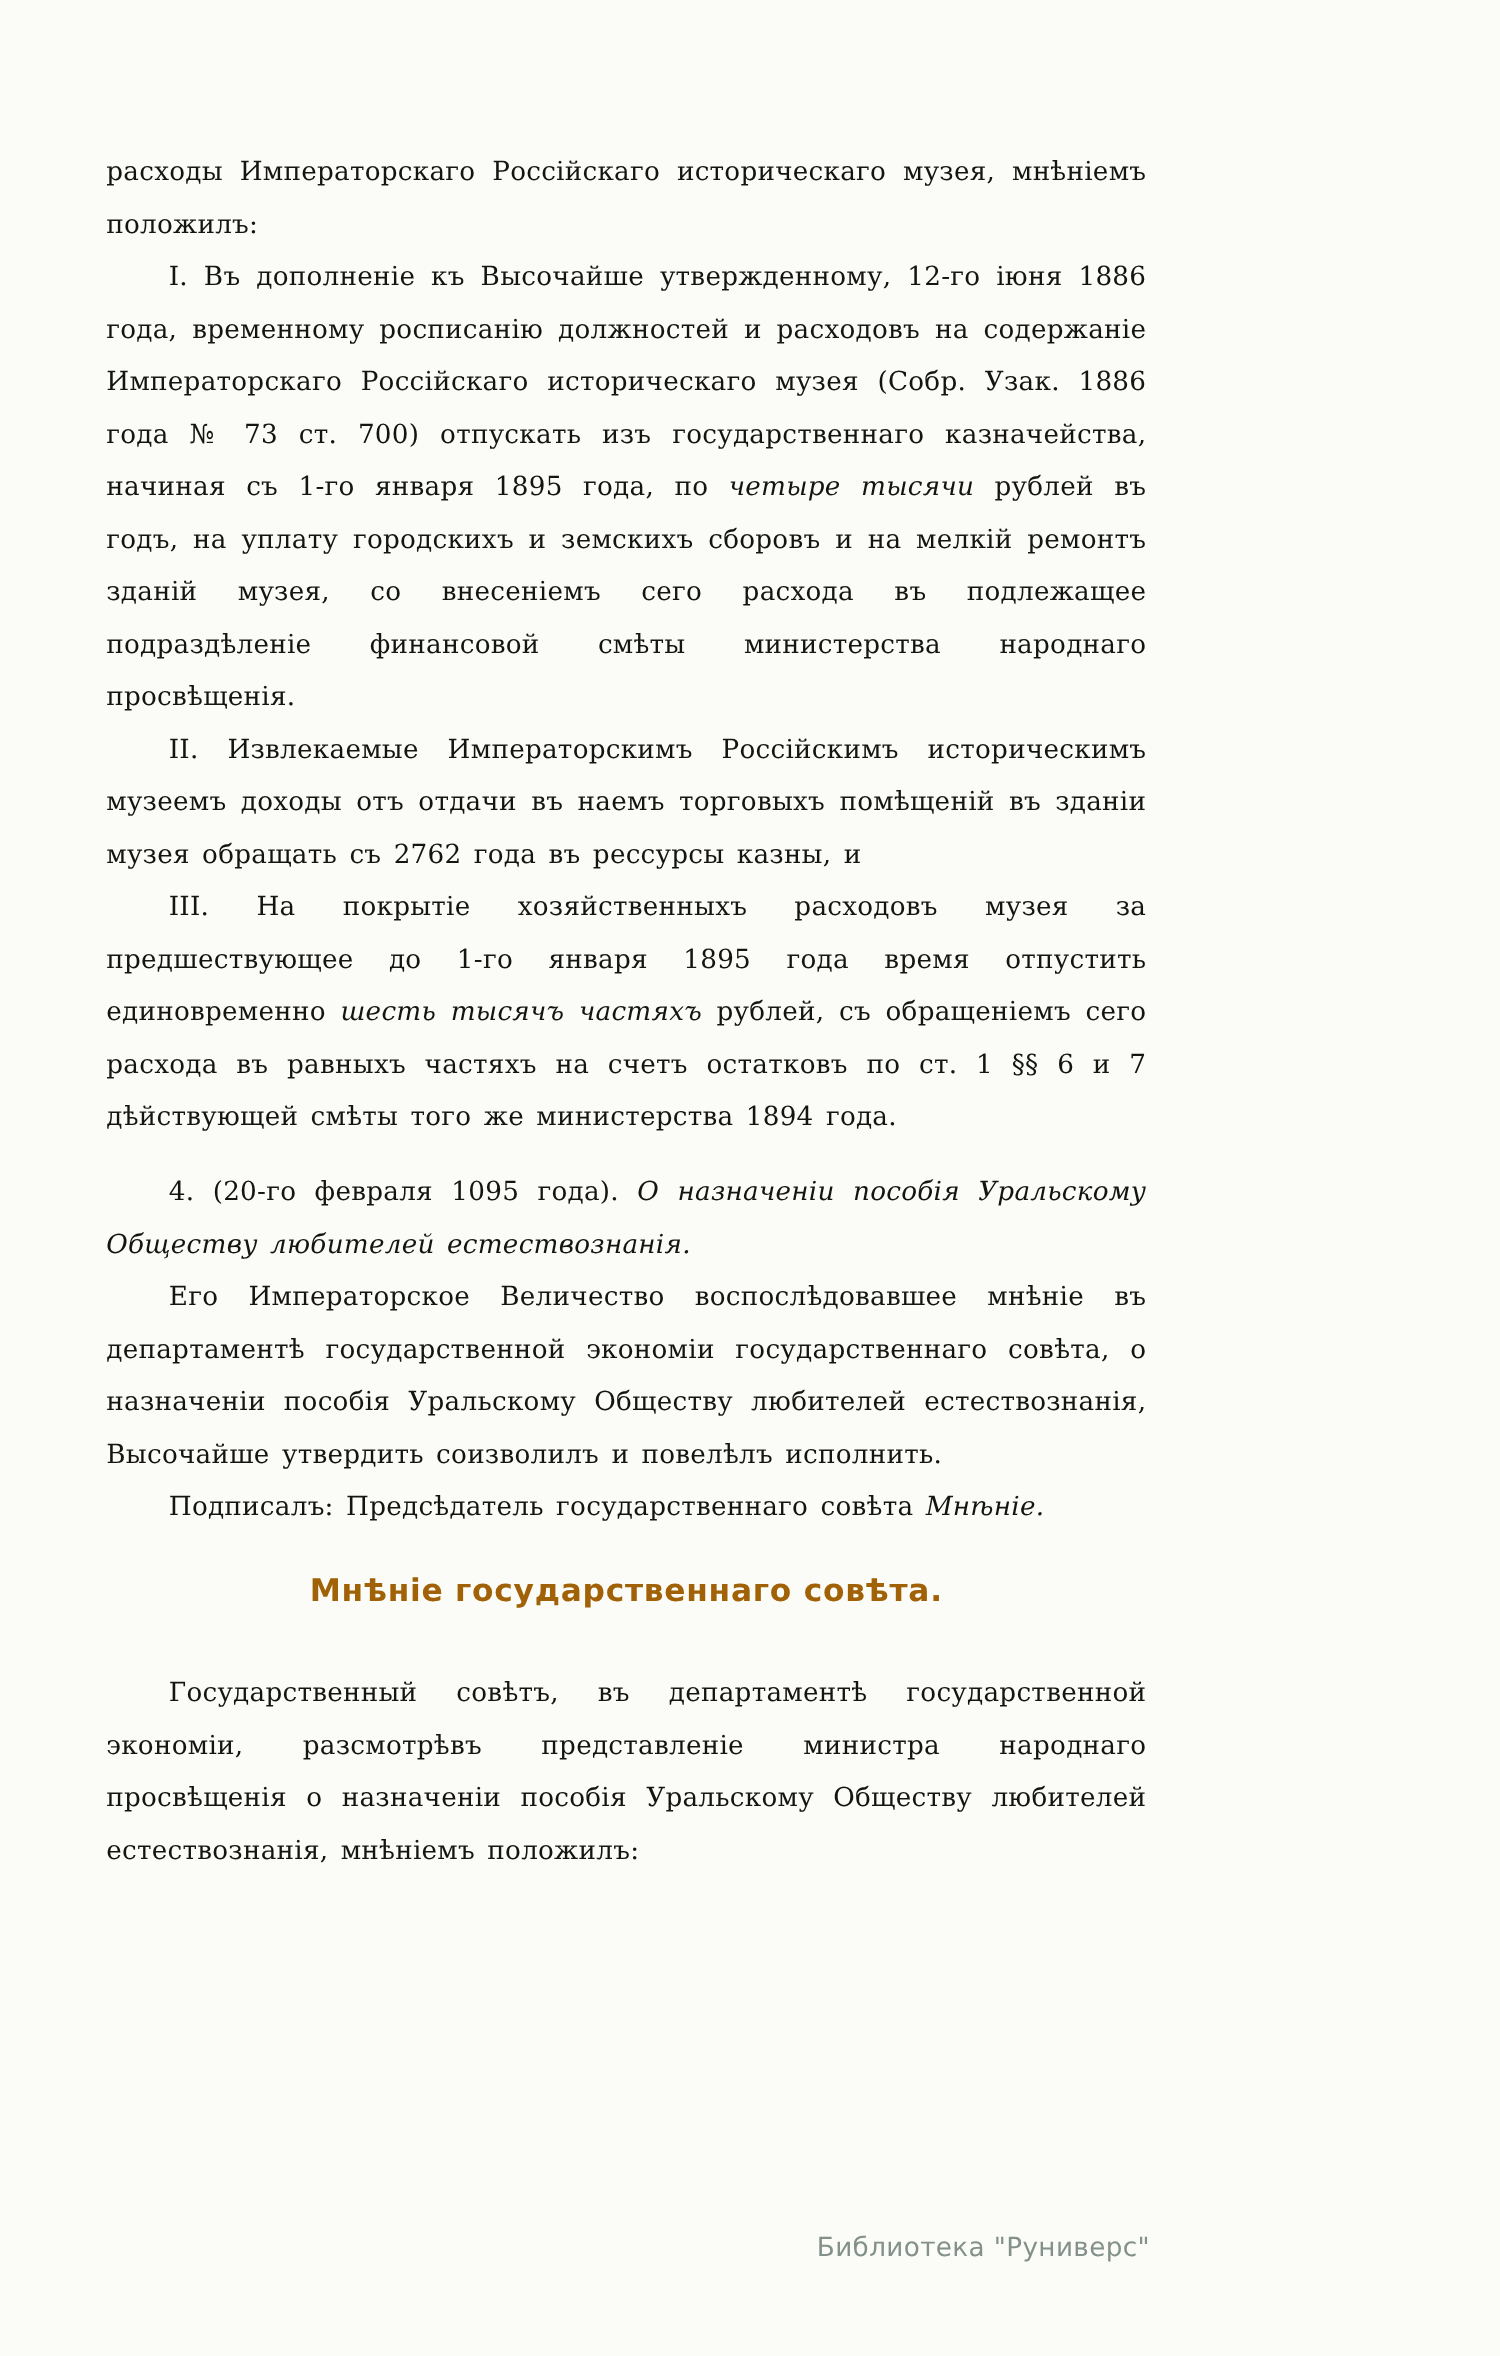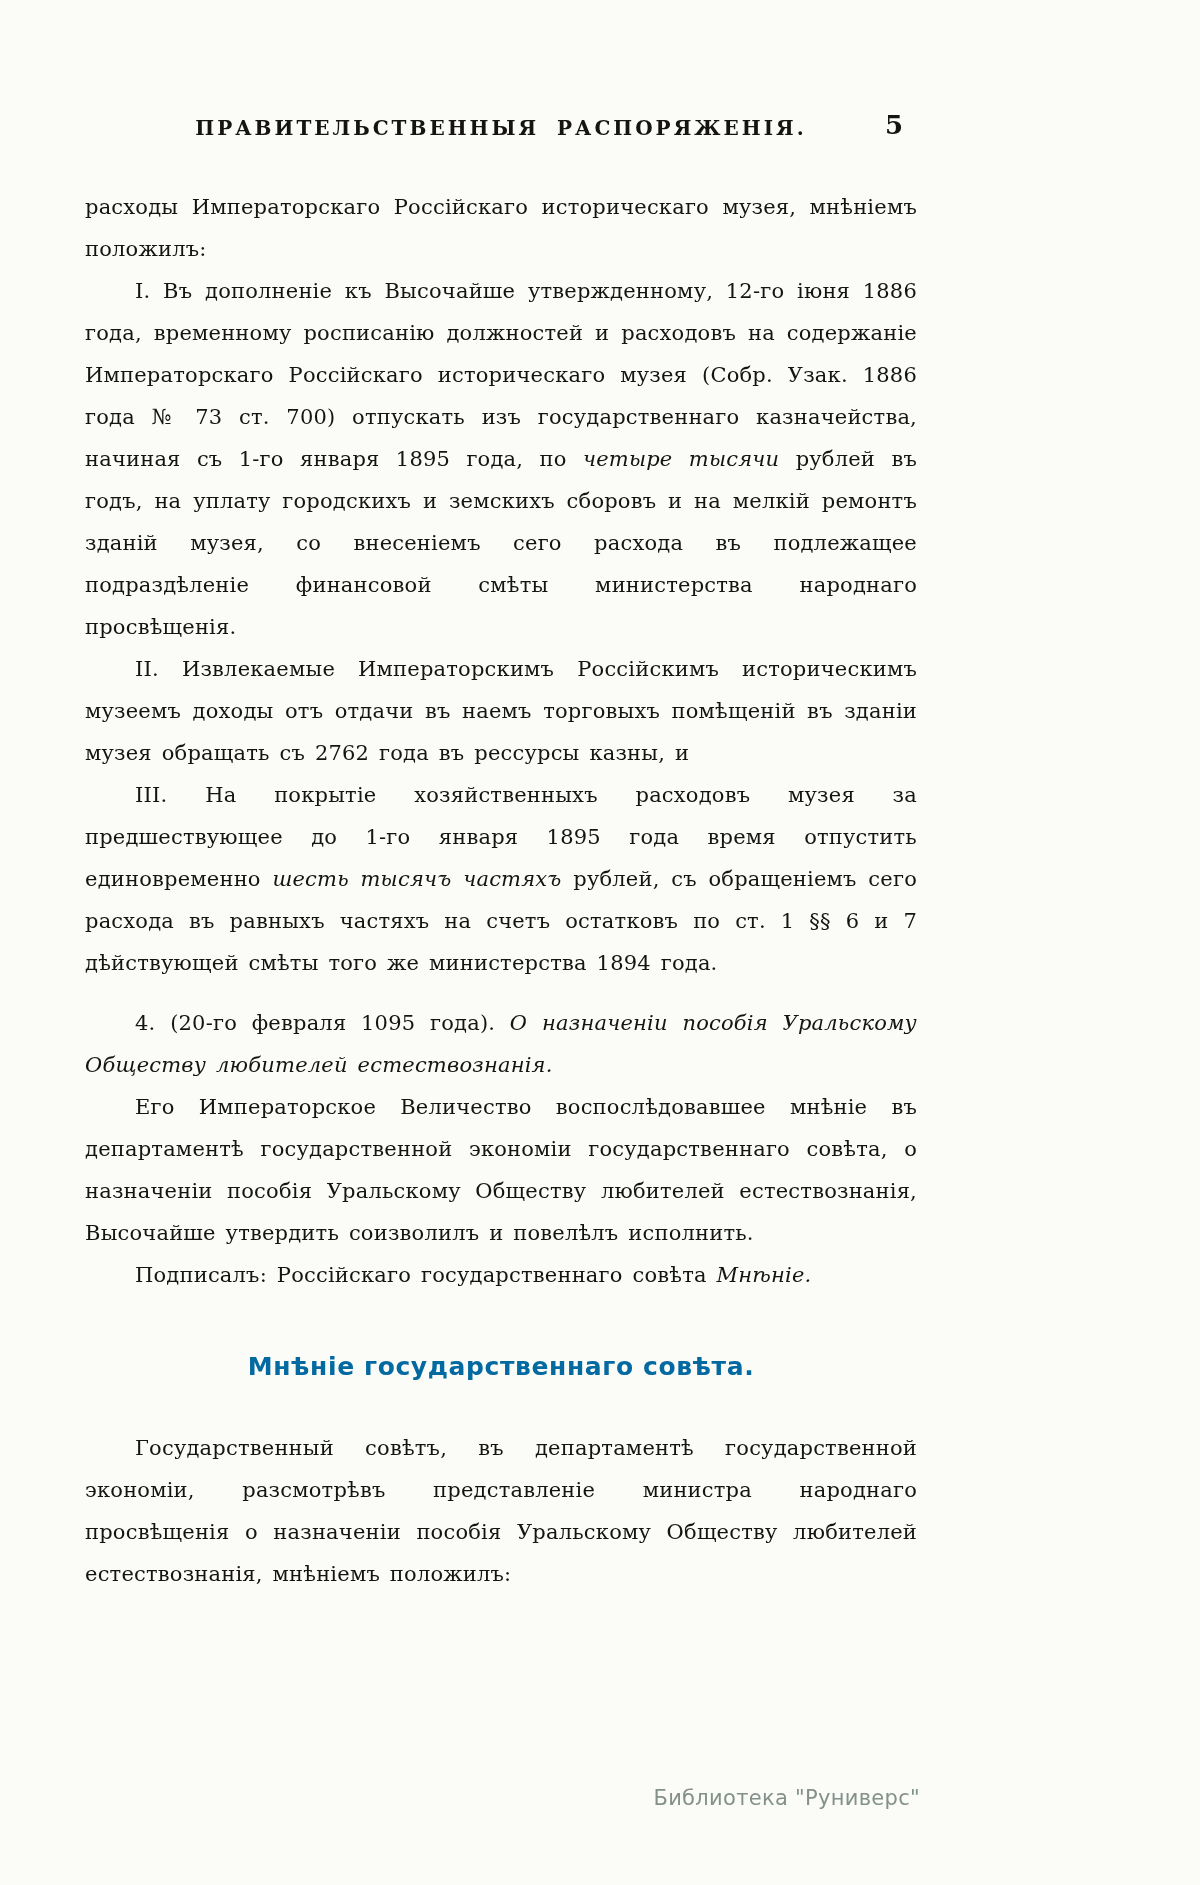--- a/index.html
+++ b/index.html
@@ -42,52 +42,48 @@
     font-size: 21px;
     line-height: 42px;
     text-align: justify;
     letter-spacing: 0.2px;
     word-spacing: 3px;
   }
   .para.indent { text-indent: 50px; }
   .para.space-before { margin-top: 18px; }
   .italic { font-style: italic; }
   .section-heading {
-    margin: 56px 0 46px 0;
+    margin: 32px 0 46px 0;
     text-align: center;
     font-family: "DejaVu Sans", "Liberation Sans", sans-serif;
     font-weight: bold;
     font-size: 25px;
     letter-spacing: 0.6px;
-    color: #0369a1;
+    color: #a16207;
   }
   .footer-watermark {
     position: absolute;
     top: 1786px;
     right: 280px;
     font-family: "DejaVu Sans", "Liberation Sans", sans-serif;
     font-size: 21px;
     letter-spacing: 0.3px;
   }
 </style>
 </head>
 <body>
 
 <div class="page">
   <div class="text-column">
-    <div class="page-header">
-      <span class="header-title">ПРАВИТЕЛЬСТВЕННЫЯ РАСПОРЯЖЕНІЯ.</span>
-      <span class="page-number">5</span>
-    </div>
     <div>
         <p class="para"><span class="">расходы Императорскаго Россійскаго историческаго музея, мнѣніемъ положилъ:</span></p>
         <p class="para indent"><span class="">I. Въ дополненіе къ Высочайше утвержденному, 12-го іюня 1886 года, временному росписанію должностей и расходовъ на содержаніе Императорскаго Россійскаго историческаго музея (Собр. Узак. 1886 года № 73 ст. 700) отпускать изъ государственнаго казначейства, начиная съ 1-го января 1895 года, по </span><span class="italic">четыре тысячи</span><span class=""> рублей въ годъ, на уплату городскихъ и земскихъ сборовъ и на мелкій ремонтъ зданій музея, со внесеніемъ сего расхода въ подлежащее подраздѣленіе финансовой смѣты министерства народнаго просвѣщенія.</span></p>
         <p class="para indent"><span class="">II. Извлекаемые Императорскимъ Россійскимъ историческимъ музеемъ доходы отъ отдачи въ наемъ торговыхъ помѣщеній въ зданіи музея обращать съ 2762 года въ рессурсы казны, и</span></p>
         <p class="para indent"><span class="">III. На покрытіе хозяйственныхъ расходовъ музея за предшествующее до 1-го января 1895 года время отпустить единовременно </span><span class="italic">шесть тысячъ частяхъ</span><span class=""> рублей, съ обращеніемъ сего расхода въ равныхъ частяхъ на счетъ остатковъ по ст. 1 §§ 6 и 7 дѣйствующей смѣты того же министерства 1894 года.</span></p>
         <p class="para indent space-before"><span class="">4. (20-го февраля 1095 года). </span><span class="italic">О назначеніи пособія Уральскому Обществу любителей естествознанія.</span></p>
         <p class="para indent"><span class="">Его Императорское Величество воспослѣдовавшее мнѣніе въ департаментѣ государственной экономіи государственнаго совѣта, о назначеніи пособія Уральскому Обществу любителей естествознанія, Высочайше утвердить соизволилъ и повелѣлъ исполнить.</span></p>
-        <p class="para indent"><span class="">Подписалъ: Россійскаго государственнаго совѣта </span><span class="italic">Мнѣніе.</span></p>
+        <p class="para indent"><span class="">Подписалъ: Предсѣдатель государственнаго совѣта </span><span class="italic">Мнѣніе.</span></p>
         <h2 class="section-heading">Мнѣніе государственнаго совѣта.</h2>
         <p class="para indent"><span class="">Государственный совѣтъ, въ департаментѣ государственной экономіи, разсмотрѣвъ представленіе министра народнаго просвѣщенія о назначеніи пособія Уральскому Обществу любителей естествознанія, мнѣніемъ положилъ:</span></p>
       </div>
   </div>
   <div class="footer-watermark" style="color: rgb(131, 144, 139);">Библиотека "Руниверс"</div>
 </div>
 
 </body></html>

